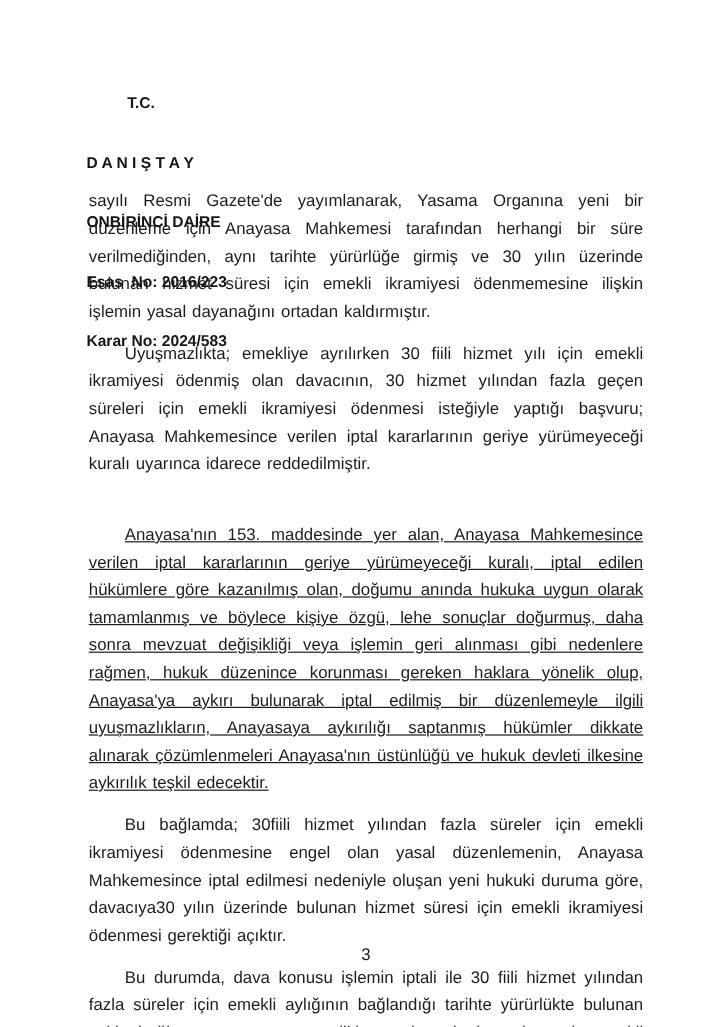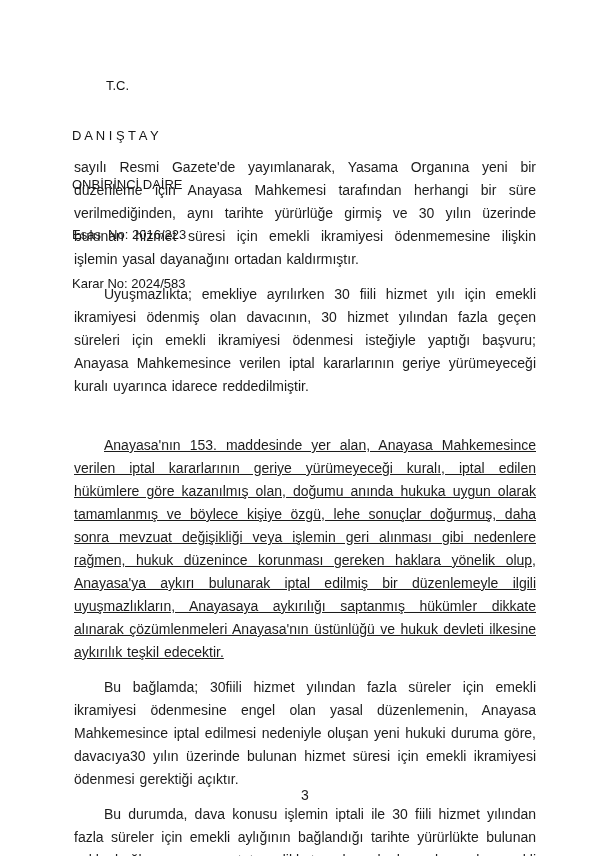--- a/index.html
+++ b/index.html
@@ -13,21 +13,21 @@
     height: 856px;
     background: #ffffff;
     font-family: "Liberation Sans", sans-serif;
     color: #1c1c1c;
     overflow: hidden;
   }
   .header {
     position: absolute;
     left: 72px;
     top: 45px;
-    font-weight: normal;
+    font-weight: bold;
     font-size: 13px;
     line-height: 16.5px;
     white-space: pre;
     color: #151515;
   }
   .h-line { margin: 0; }
   .h-line.tc { padding-left: 34px; }
   .body-text {
     position: absolute;
     left: 62px;

